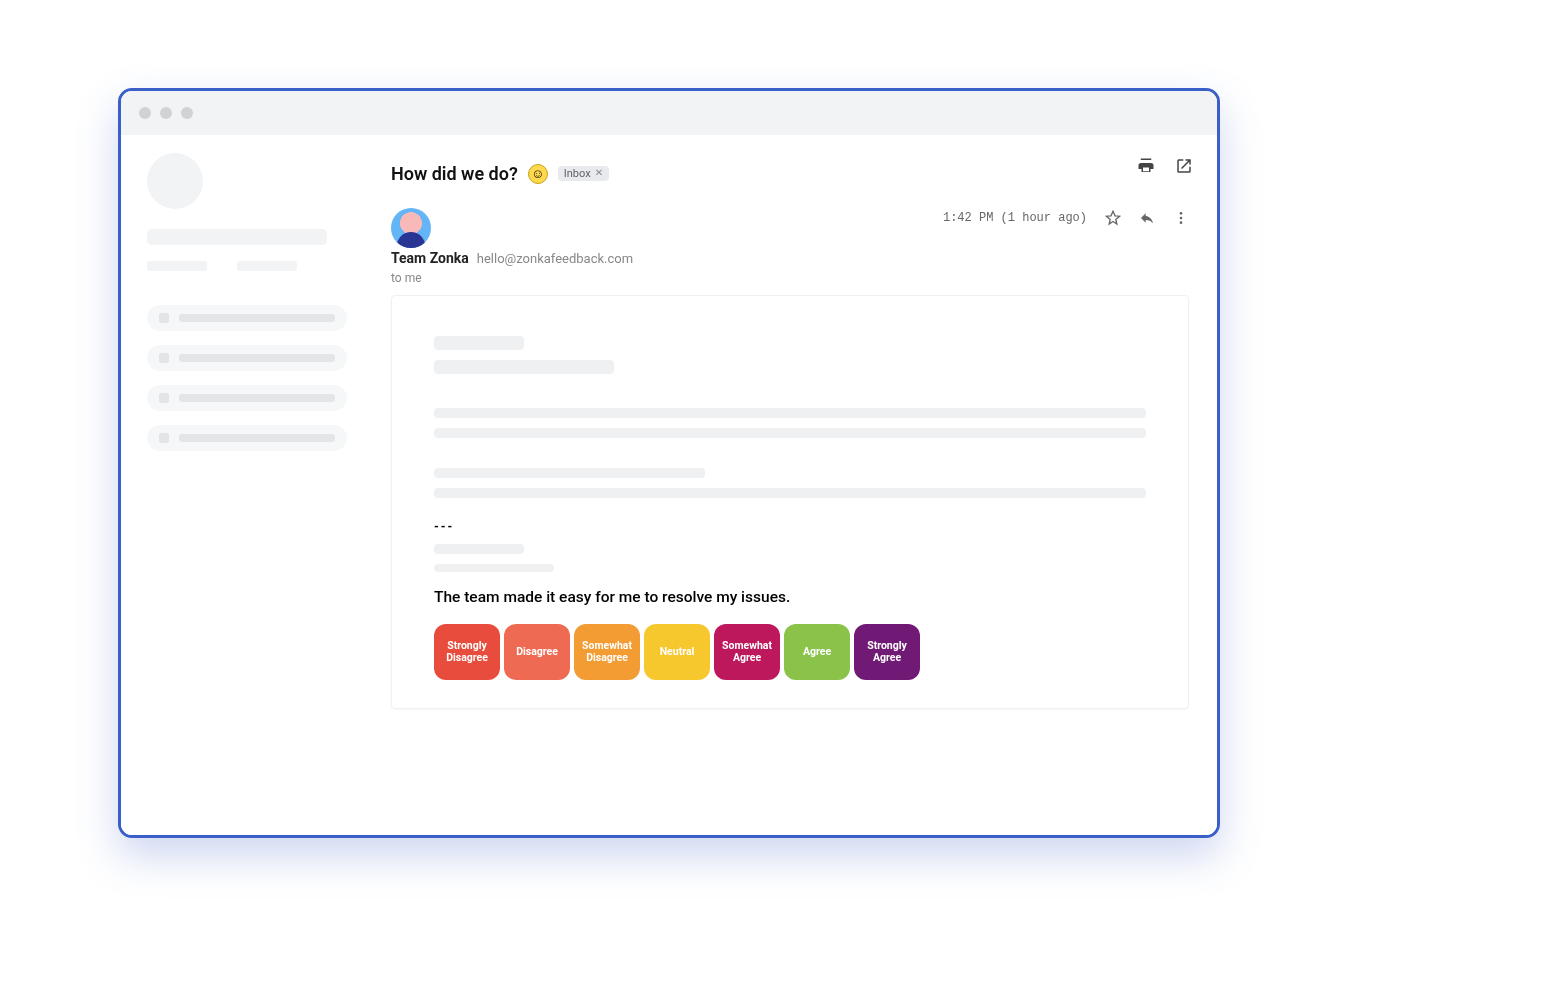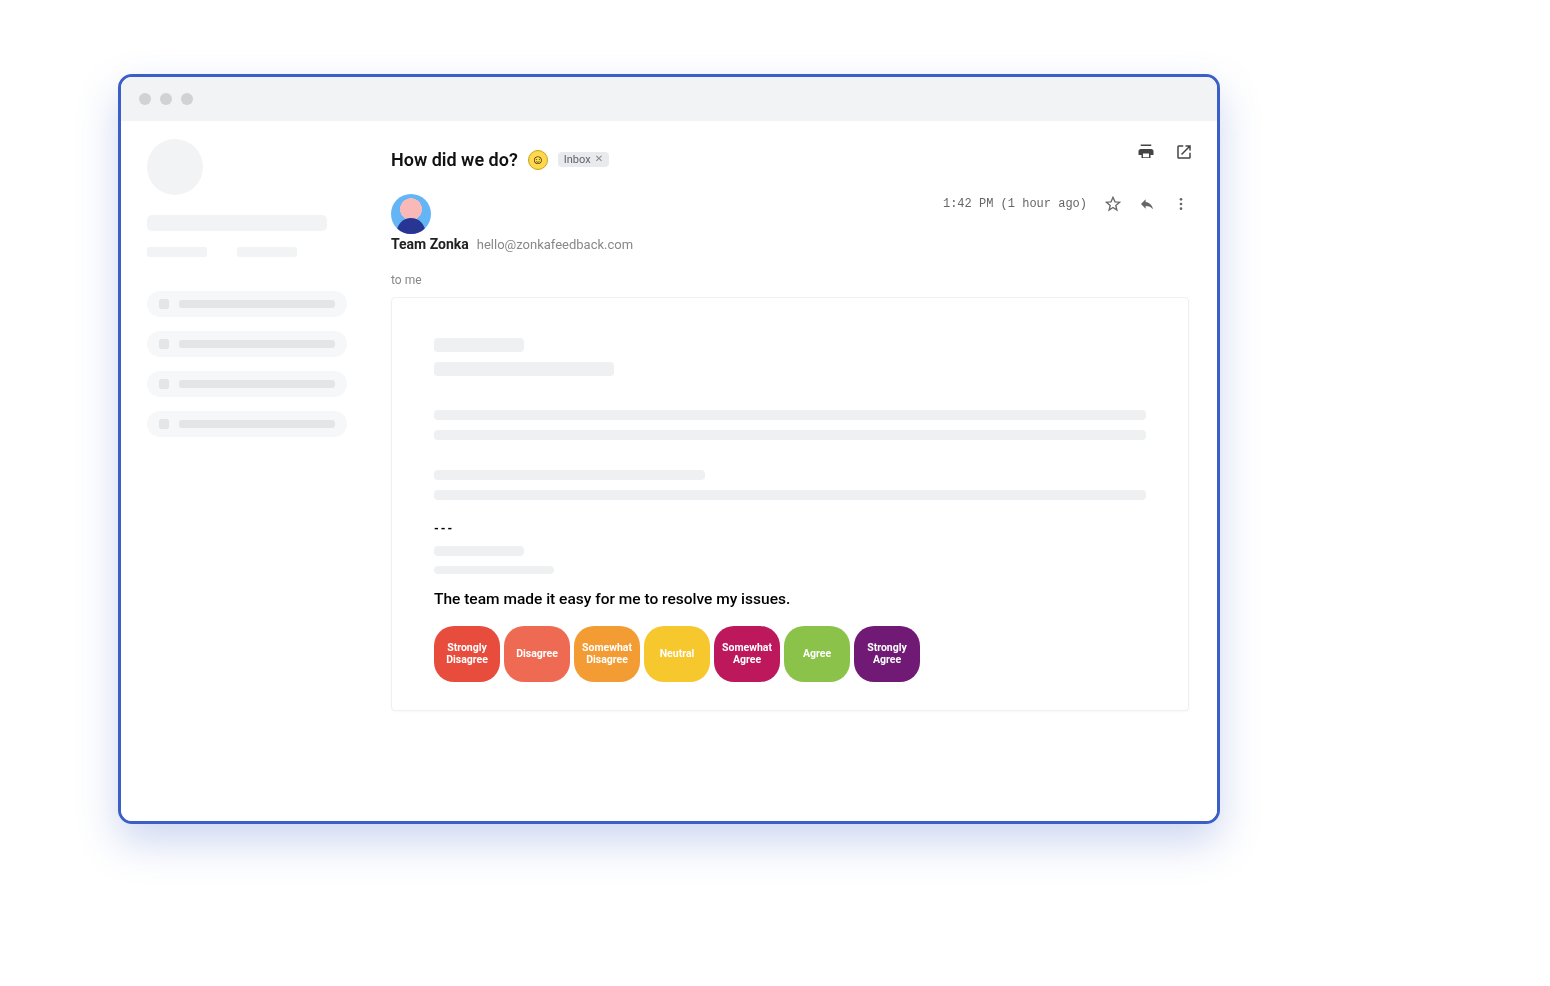--- a/index.html
+++ b/index.html
@@ -8,21 +8,21 @@
     padding: 0;
     font-family: -apple-system, BlinkMacSystemFont, "Segoe UI", Roboto, Arial, sans-serif;
     background: #fff;
     width: 1550px;
     height: 986px;
     position: relative;
   }
   .window {
     position: absolute;
     left: 118px;
-    top: 74px;
+    top: 88px;
     width: 1102px;
     height: 750px;
     border: 3px solid #3a5fc8;
     border-radius: 14px;
     background: #fff;
     overflow: hidden;
     box-shadow: 0 18px 40px rgba(58,95,200,0.25);
   }
   .title-bar {
     height: 44px;
@@ -97,21 +97,21 @@
     background: radial-gradient(circle at 50% 38%, #f9b9b9 0 34%, transparent 35%),
                 linear-gradient(#64b5f6,#64b5f6);
     position:relative; margin-right:14px; overflow:hidden;
   }
   .avatar::after{
     content:""; position:absolute; left:6px; right:6px; bottom:-4px; height:20px;
     background:#283593; border-radius:14px 14px 0 0;
   }
   .from-name { font-weight:700; font-size:14px; color:#222; }
   .from-email { color:#888; font-size:13px; margin-left:4px;}
-  .to-line { color:#888; font-size:12px; margin-top:20px;}
+  .to-line { color:#888; font-size:12px; margin-top:4px;}
   .meta-right {
     position:absolute; right: 0; top: 2px;
     display:flex; align-items:center; gap:18px; color:#666; font-size:12px;font-family:Liberation Mono, monospace;
   }
   .meta-right .ic { width:16px; height:16px; fill:#666;}
   .email-card {
     margin-top: 10px;
     margin-left: 0;
     background:#fff;
     border:1px solid #eef0f2;
@@ -120,21 +120,21 @@
     box-shadow: 0 1px 2px rgba(0,0,0,0.03);
   }
   .ph-line { background:#eef0f2; border-radius:4px; height:10px; margin:10px 0; }
   .divider { font-weight:700; letter-spacing:2px; font-size:12px; margin:22px 0 8px 0;}
   .q1 { font-size:15.5px; font-weight:600; margin-top:18px; }
   .q2 { font-size:15.5px; font-weight:500; margin-top:16px; margin-bottom:18px;}
   .scale {
     display:flex; gap:4px;
   }
   .scale .btn {
-    width: 66px; height:56px; border-radius:20px;
+    width: 66px; height:56px; border-radius:12px;
     color:#fff; font-size:10.5px; line-height:1.15; font-weight:700;
     display:flex; align-items:center; justify-content:center; text-align:center;
     padding:12px 4px; cursor:pointer;
   }
 </style>
 </head>
 <body>
 
 <div class="window">
   <div class="title-bar">

